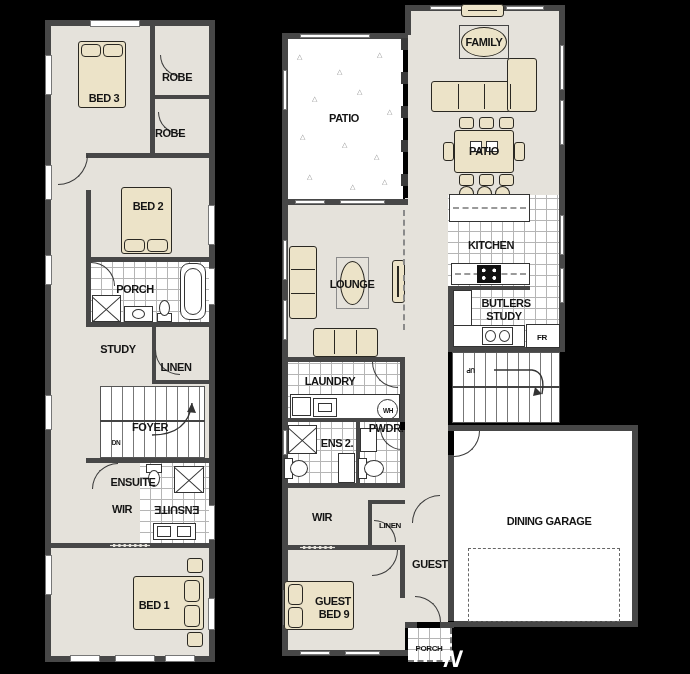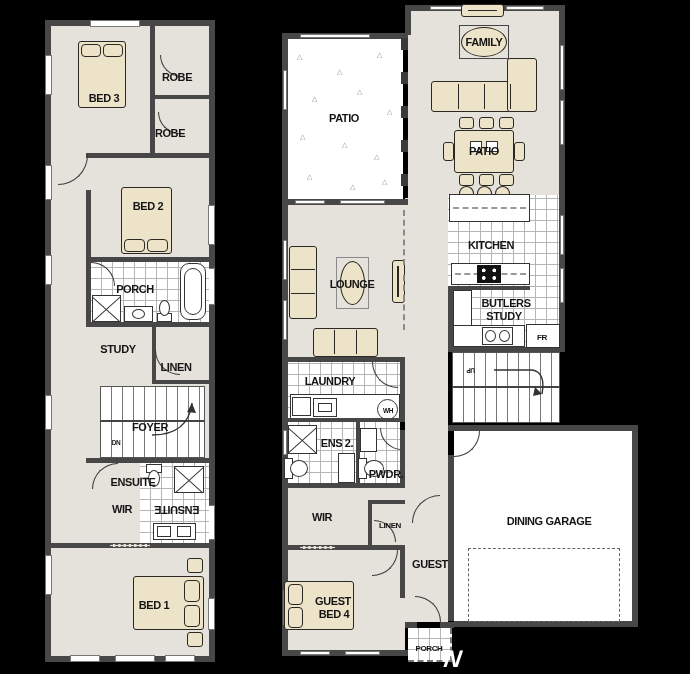--- a/index.html
+++ b/index.html
@@ -310,25 +310,25 @@
   <div class="iw" style="left:405px;top:622px;width:12px;height:6px"></div>
   <div class="iw" style="left:440px;top:622px;width:14px;height:6px"></div>
   <div class="arc tr" style="left:415px;top:596px;width:26px;height:26px"></div>
   <div class="tiles" style="left:408px;top:628px;width:44px;height:34px;border-right:2px dashed #777;border-bottom:2px dashed #777"></div>
   <span class="north" style="left:444px;top:645px">N</span>
 
   <div class="lbl" style="left:344px;top:118px">PATIO</div>
   <div class="lbl" style="left:352px;top:284px">LOUNGE</div>
   <div class="lbl" style="left:330px;top:381px">LAUNDRY</div>
   <div class="lbl" style="left:337px;top:443px">ENS 2.</div>
-  <div class="lbl" style="left:386px;top:474px">PWDR.</div>
+  <div class="lbl" style="left:386px;top:428px">PWDR.</div>
   <div class="lbl" style="left:322px;top:517px">WIR</div>
   <div class="lbl sm" style="left:390px;top:525px">LINEN</div>
   <div class="lbl" style="left:333px;top:601px">GUEST</div>
-  <div class="lbl" style="left:334px;top:614px">BED 4</div>
+  <div class="lbl" style="left:334px;top:614px">BED 9</div>
   <div class="lbl" style="left:430px;top:564px">GUEST</div>
   <div class="lbl sm" style="left:429px;top:648px">PORCH</div>
   <div class="lbl" style="left:484px;top:42px">FAMILY</div>
   <div class="lbl" style="left:484px;top:151px">PATIO</div>
   <div class="lbl" style="left:491px;top:245px">KITCHEN</div>
   <div class="lbl" style="left:506px;top:303px">BUTLERS</div>
   <div class="lbl" style="left:504px;top:316px">STUDY</div>
   <div class="lbl sm" style="left:542px;top:337px">FR</div>
   <div class="lbl xs rot" style="left:471px;top:370px">UP</div>
   <div class="lbl" style="left:549px;top:521px">DINING GARAGE</div>

